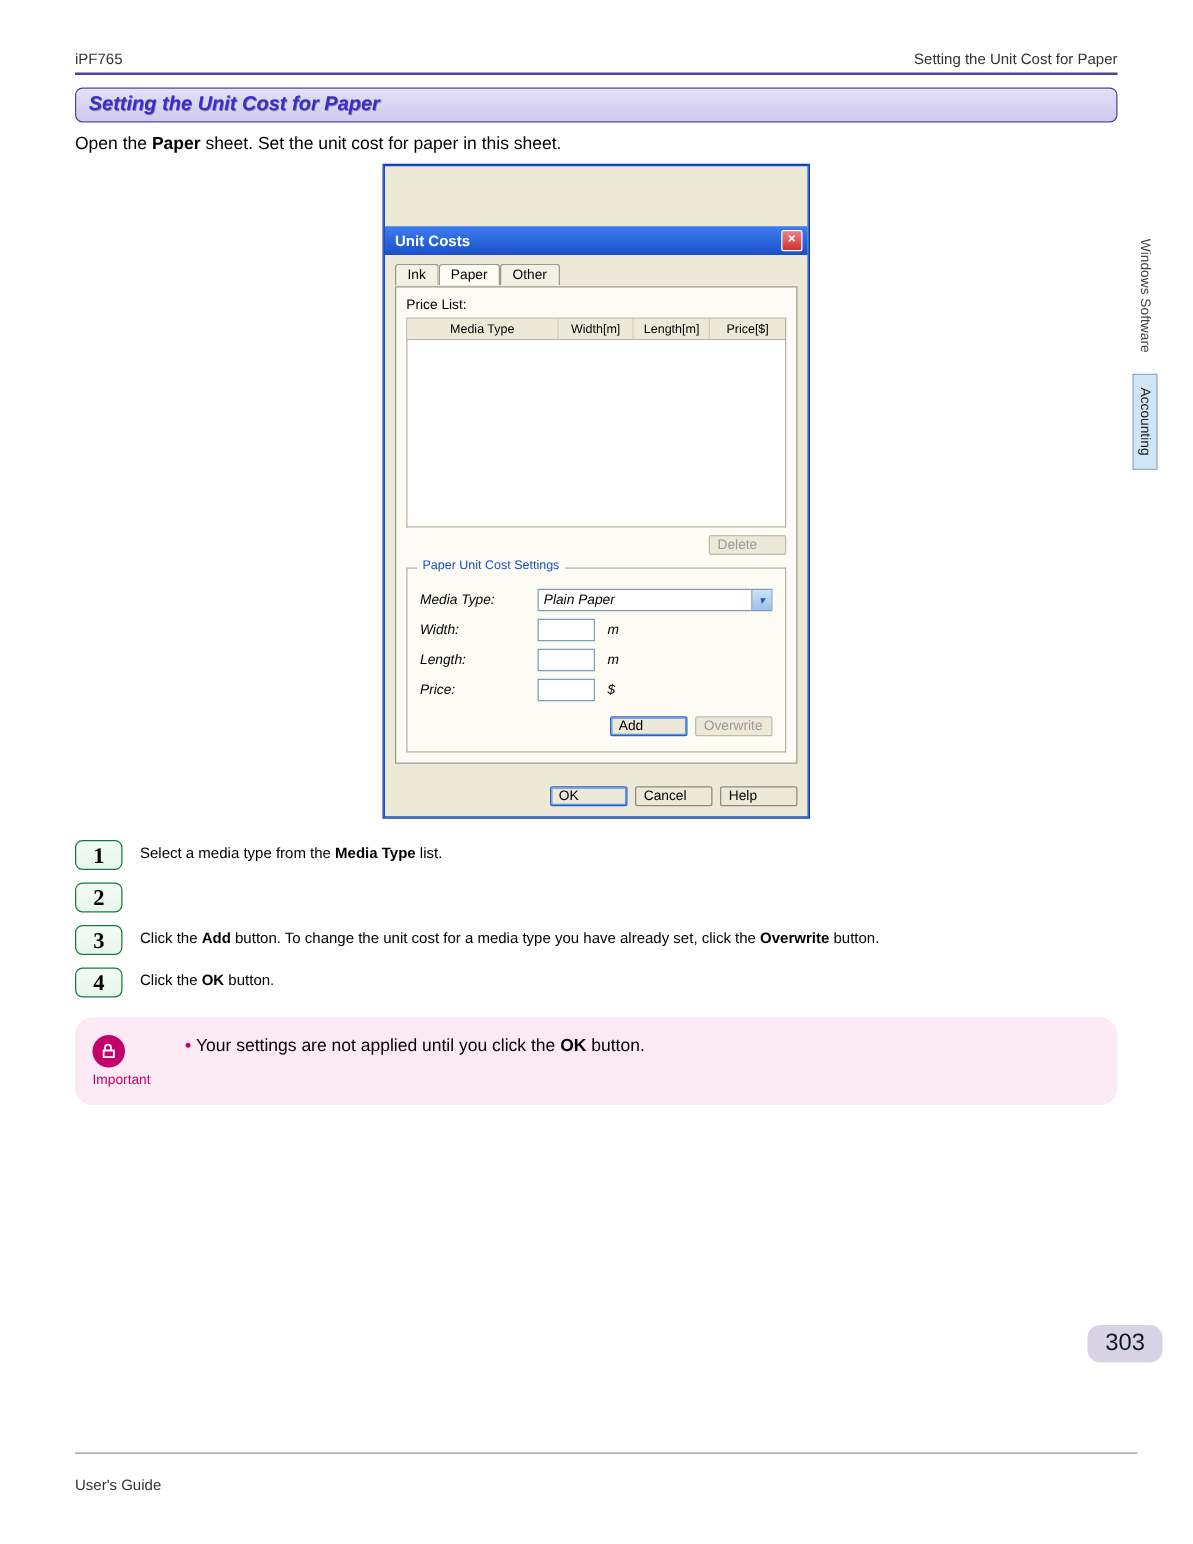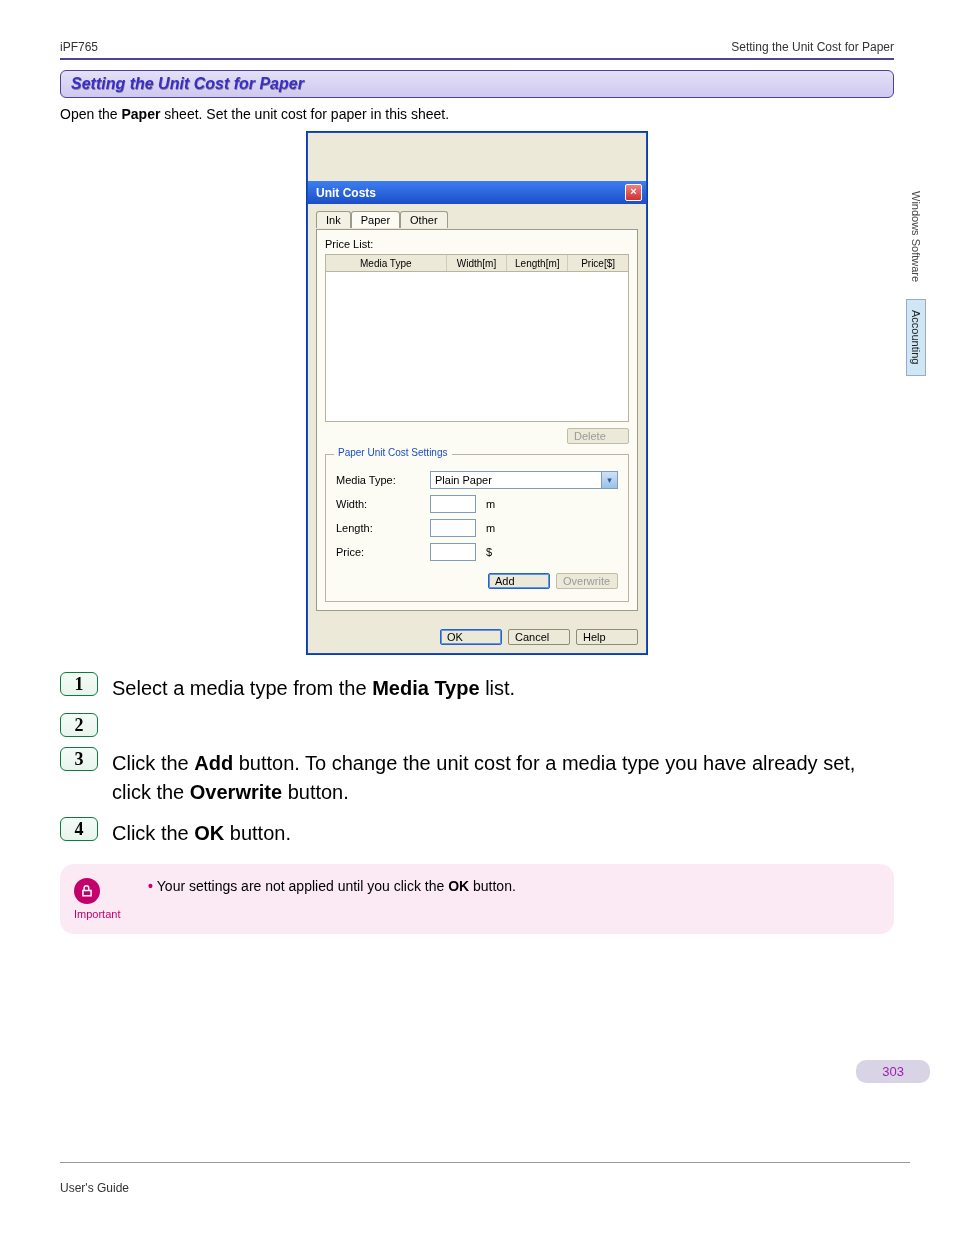--- a/index.html
+++ b/index.html
@@ -162,21 +162,21 @@
     position: relative;
   }
   .fieldset .legend {
     position: absolute;
     top: -8px; left: 8px;
     background: #fcfbf4;
     padding: 0 4px;
     font-size: 10px;
     color: #1a4ec8;
   }
-  .frow { display: flex; align-items: center; margin: 6px 0; gap: 6px; }
+  .frow { display: flex; align-items: center; margin: 6px 0; gap: 6px; font-style: italic; }
   .flabel { width: 88px; font-size: 11px; }
   .combo {
     flex: 1;
     display: flex;
     border: 1px solid #7f9db9;
     background: #fff;
     height: 18px;
     align-items: center;
     padding-left: 4px;
     font-size: 11px;
@@ -206,21 +206,21 @@
     height: 24px;
     border: 1.5px solid #0f7b3e;
     border-radius: 6px;
     background: linear-gradient(#f4fbf6,#e8f5ec);
     display: flex; align-items: center; justify-content: center;
     font-family: Georgia, 'Times New Roman', serif;
     font-weight: bold;
     font-size: 18px;
     color: #000;
   }
-  .step-text { flex:1; font-size: 20px; line-height: 1.45; padding-top:2px; }
+  .step-text { flex:1; font-size: 12px; line-height: 1.45; padding-top:2px; }
 
   
   .important-box {
     margin-top: 16px;
     border-radius: 14px;
     background: #fbe9f3;
     padding: 14px 18px 14px 14px;
     display: flex;
     align-items: flex-start;
     gap: 18px;
@@ -236,23 +236,23 @@
   .imp-text { font-size: 14px; }
   .imp-text::before { content: "•  "; color:#c3006b; font-weight:bold; }
 
   
   .page-num {
     position: absolute;
     right: 24px;
     top: 1060px;
     background: #d9d3e6;
     border-radius: 10px;
-    padding: 4px 26px;
-    font-size: 13px;
-    color: #a21caf;
+    padding: 4px 14px;
+    font-size: 19px;
+    color: #0f172a;
   }
 
   
   .ftr {
     position: absolute;
     left: 60px; right: 44px;
     bottom: 40px;
     border-top: 1px solid #999;
     padding-top: 18px;
     font-size: 12px;

